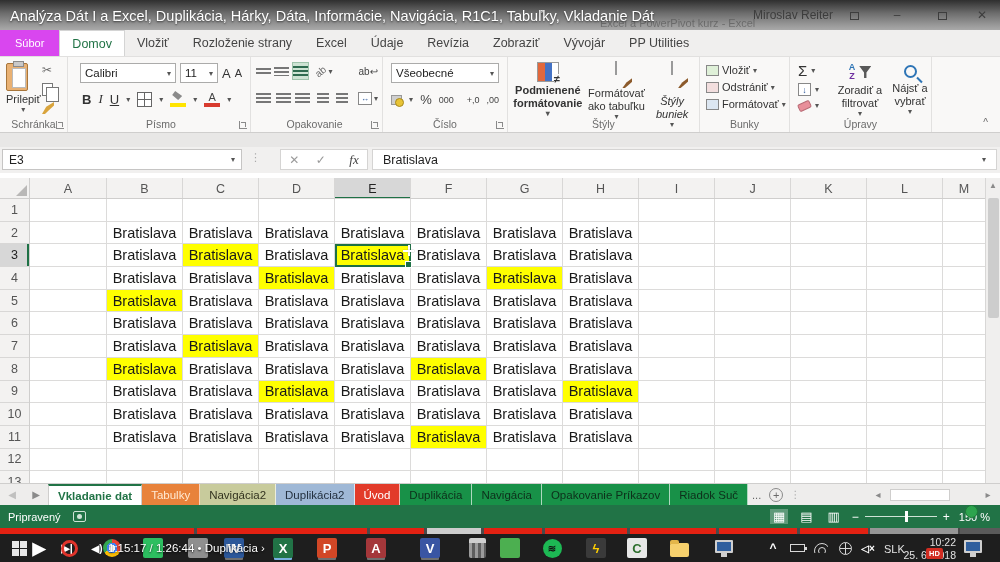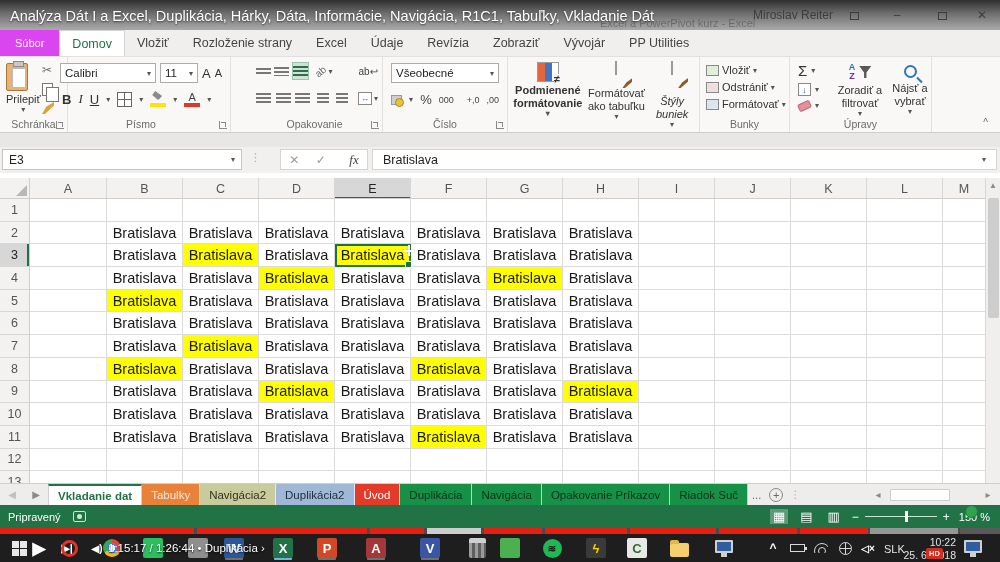--- a/index.html
+++ b/index.html
@@ -219,21 +219,21 @@
     </div>
     <div style="position:absolute;left:42px;top:6px;display:flex;flex-direction:column;gap:6px;">
       <span style="color:#666;font-size:12px;">✂</span>
       <span class="copy-ic"></span>
       <span class="fmt-brush"></span>
     </div>
     <div class="glabel">Schránka</div>
     <div class="dlg"></div>
   </div>
 
-  <div class="rgroup" style="left:52px;width:179px;">
+  <div class="rgroup" style="left:72px;width:179px;">
     <div class="rrow" style="margin:6px 6px 0 8px;">
       <div class="combo" style="width:96px;">
         <span>Calibri</span>
           <span class="caret">▾</span>
       </div>
       <div class="combo" style="width:38px;">
         <span>11</span>
           <span class="caret">▾</span>
       </div>
       <span style="font-size:13px;color:#333;">A</span>
@@ -321,20 +321,21 @@
         <span class="bigic"><span class="gridic"></span><span class="brush"></span></span>
         <span style="margin-top:1px;">Formátovať ako tabuľku</span>
           <span class="caret">▾</span>
       </div>
       <div class="btn-big" style="width:46px;">
         <span class="bigic"><span class="gridic" style="background:linear-gradient(#cfe0f1,#cfe0f1);"></span><span class="brush"></span></span>
         <span style="margin-top:9px;font-style:italic;">Štýly buniek</span>
           <span class="caret">▾</span>
       </div>
     </div>
+    <div class="glabel">Štýly</div>
   </div>
 
   <div class="rgroup" style="left:700px;width:90px;">
     <div style="display:flex;flex-direction:column;gap:5px;padding:7px 0 0 6px;">
       <span class="small-lbl">
           <span class="cells-ic" style="background:#dff0d8;"></span>
           <span>Vložiť</span>
           <span class="caret">▾</span>
         </span>
       <span class="small-lbl">

